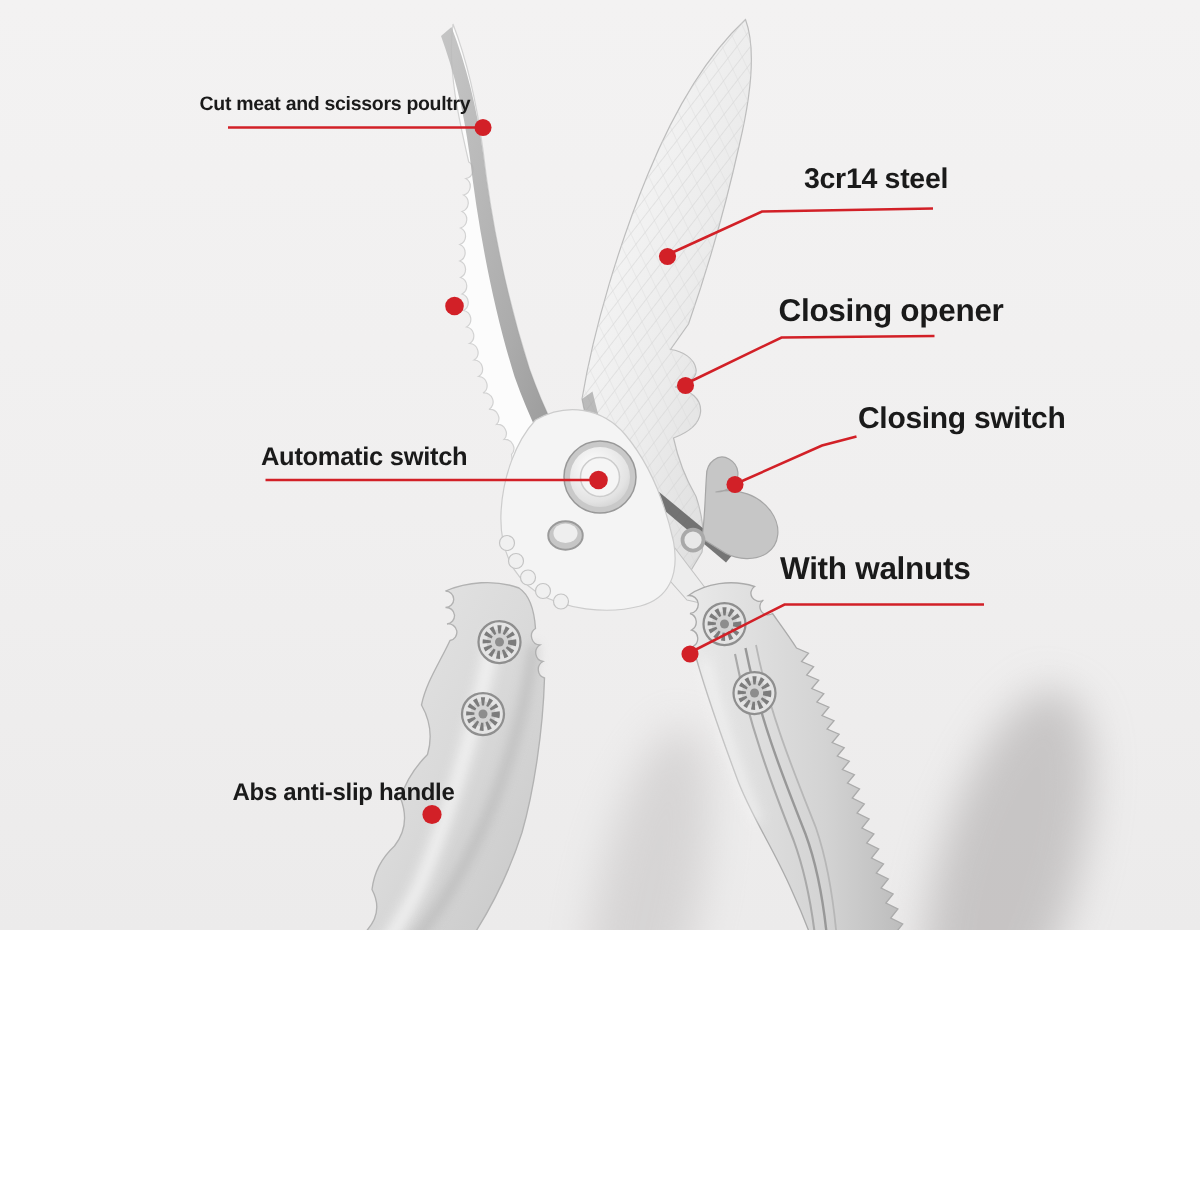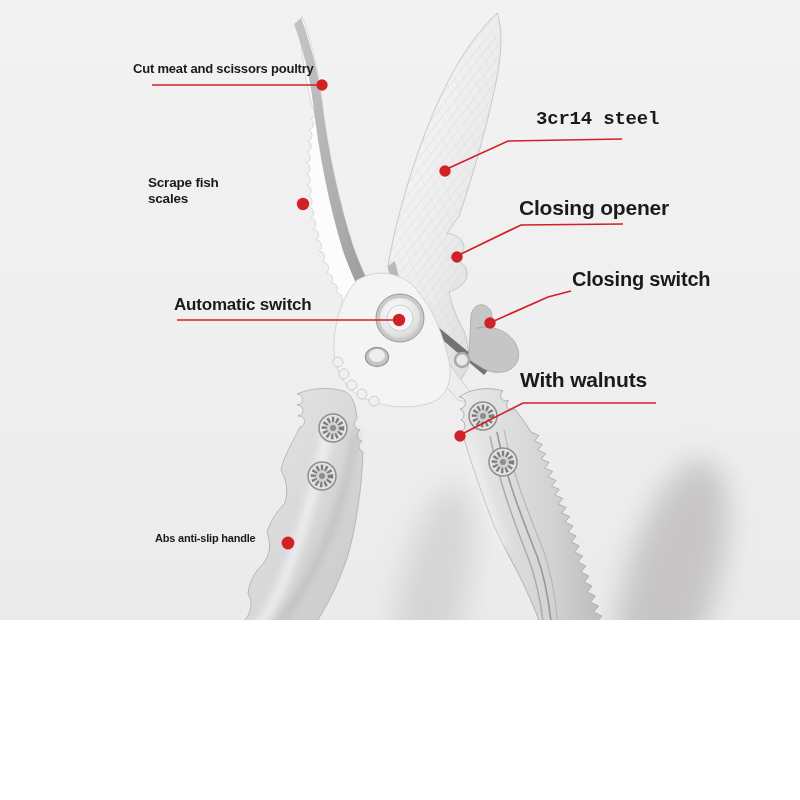--- a/index.html
+++ b/index.html
@@ -9,22 +9,22 @@
     background:linear-gradient(180deg,#f3f2f2 0%,#f0efef 55%,#ecebeb 100%);
   }
   .stage svg{position:absolute;left:0;top:0;}
   .callout{
     position:absolute;font-weight:bold;color:#1a1a1a;line-height:1.15;
     letter-spacing:-0.2px;white-space:nowrap;
   }
   .c-cut-meat          {left:133px;top:62px; font-size:13px;}
   .c-scrape-fish       {left:148px;top:175px;font-size:13.5px;white-space:normal;width:84px;}
   .c-automatic-rebound {left:174px;top:295px;font-size:17px;}
-  .c-abs-handle        {left:155px;top:532px;font-size:11px;}
-  .c-steel             {left:536px;top:109px;font-size:19px;font-family:Liberation Mono, monospace;}
+  .c-abs-handle        {left:155px;top:520px;font-size:16px;}
+  .c-steel             {left:536px;top:109px;font-size:19px;}
   .c-bottle-opener     {left:519px;top:196px;font-size:21px;}
   .c-closing-switch    {left:572px;top:268px;font-size:20px;}
   .c-with-walnuts      {left:520px;top:368px;font-size:21px;text-align:right;}
 </style>
 </head>
 <body>
 
 <div class="stage">
 
   <svg width="800" height="800" viewBox="0 0 800 800">
@@ -232,20 +232,19 @@
       <circle cx="399" cy="320" r="6.2"></circle>
       <circle cx="288" cy="543" r="6.4"></circle>
       <circle cx="445" cy="171" r="5.7"></circle>
       <circle cx="457" cy="257" r="5.7"></circle>
       <circle cx="490" cy="323" r="5.7"></circle>
       <circle cx="460" cy="436" r="5.7"></circle>
     </g>
   </svg>
 
   <div class="callout c-cut-meat">Cut meat and scissors poultry</div>
-  <div class="callout c-scrape-fish">Scrape fish scales</div>
   <div class="callout c-automatic-rebound">Automatic switch</div>
   <div class="callout c-abs-handle">Abs anti-slip handle</div>
   <div class="callout c-steel">3cr14 steel</div>
   <div class="callout c-bottle-opener">Closing opener</div>
   <div class="callout c-closing-switch">Closing switch</div>
   <div class="callout c-with-walnuts">With walnuts</div>
 </div>
 
 </body></html>

